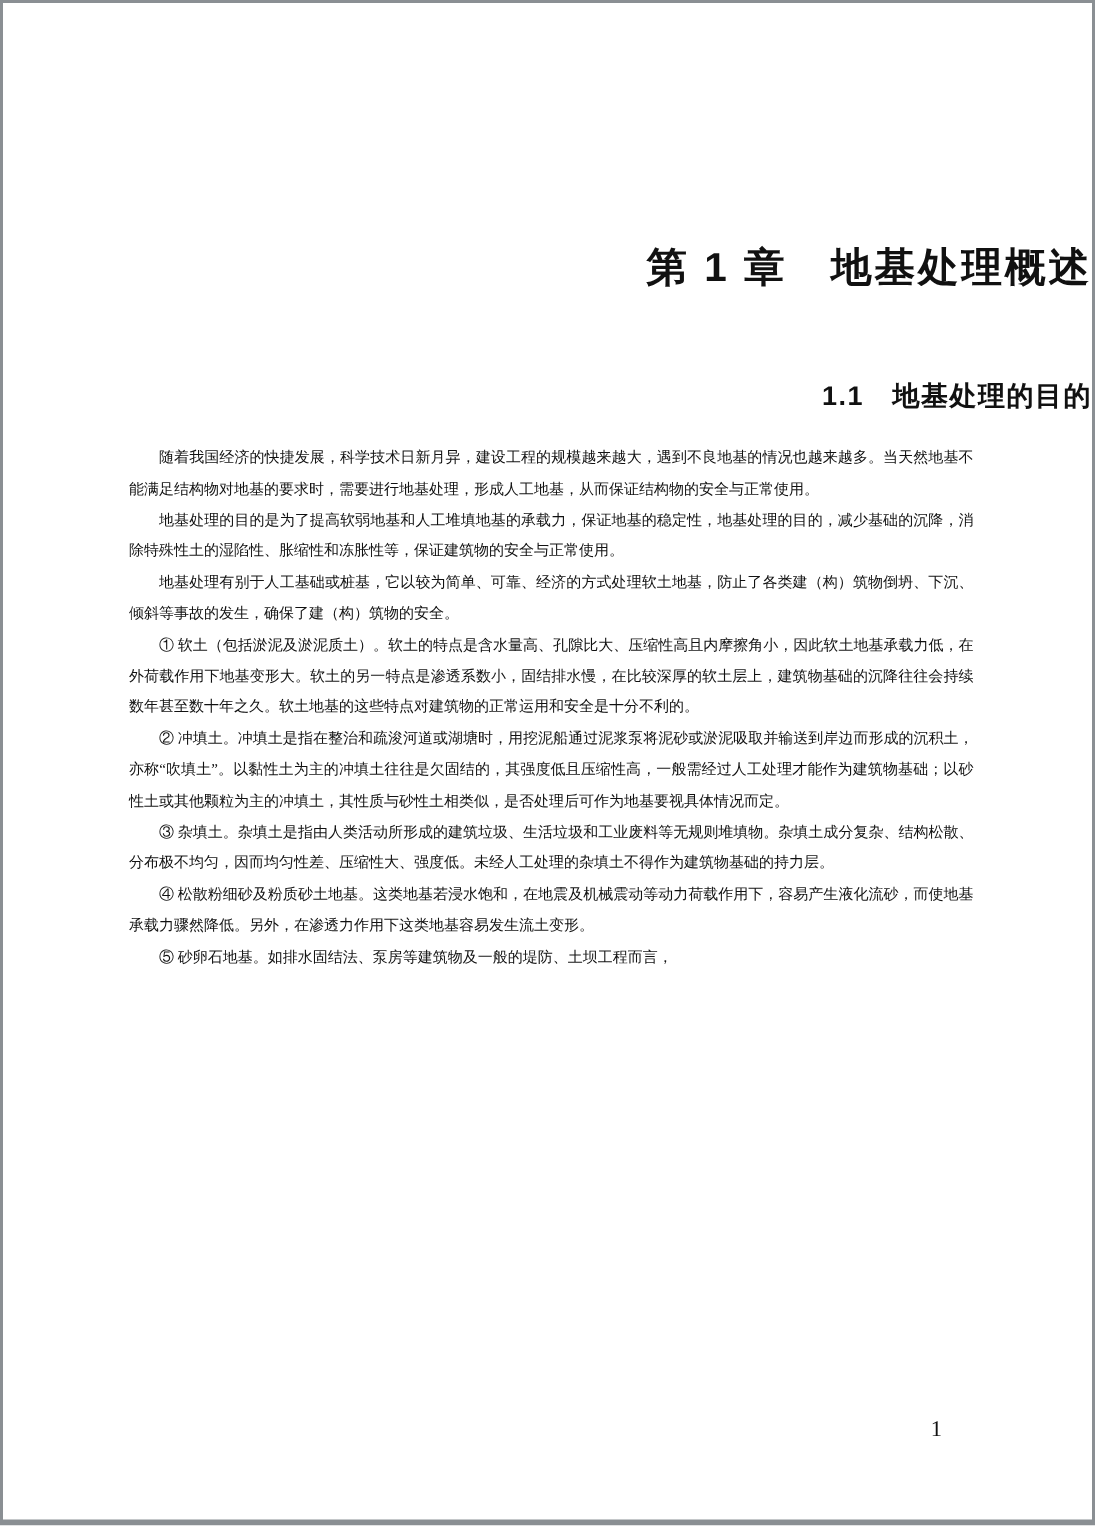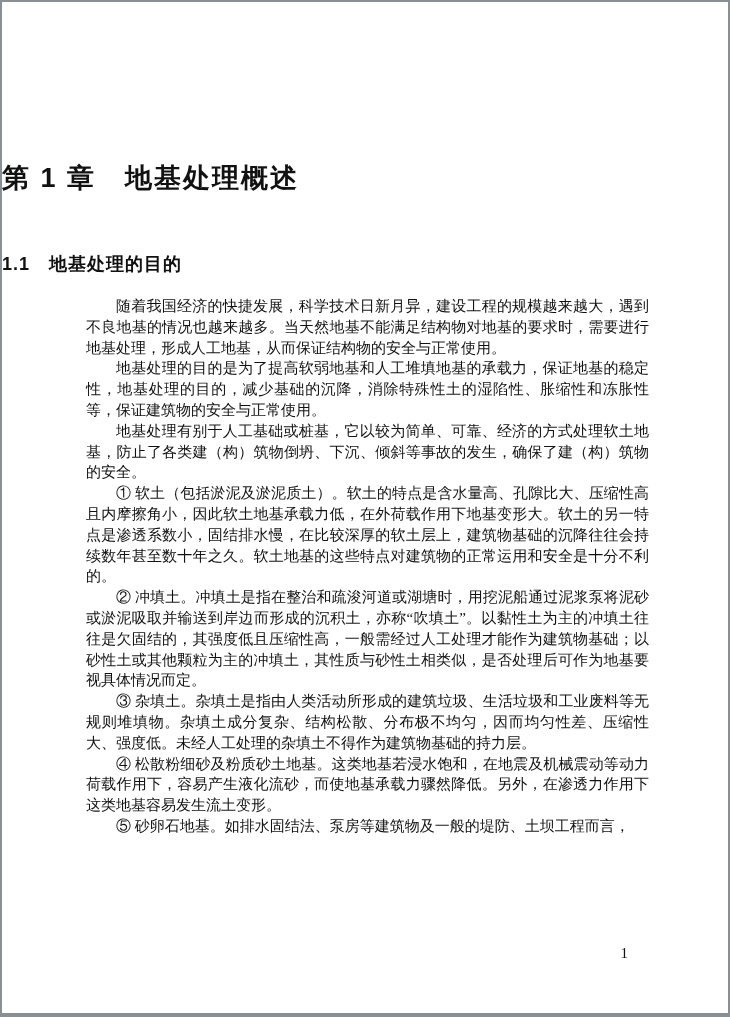--- a/index.html
+++ b/index.html
@@ -17,45 +17,45 @@
     border-bottom-width: 4px;
     overflow: hidden;
     font-family: "Liberation Serif", "DejaVu Serif", serif;
     color: #111111;
   }
   .chapter-title {
     position: absolute;
     top: 158px;
     left: 0;
     width: 100%;
-    text-align: left;
+    text-align: right;
     font-size: 27px;
     font-weight: bold;
     letter-spacing: 2px;
     font-family: "Liberation Sans", "DejaVu Sans", sans-serif;
     margin: 0;
   }
   .section-title {
     position: absolute;
     top: 250px;
     left: 0;
     width: 100%;
-    text-align: left;
+    text-align: right;
     font-size: 18px;
     font-weight: bold;
     letter-spacing: 1px;
     font-family: "Liberation Sans", "DejaVu Sans", sans-serif;
     margin: 0;
   }
   .body-text {
     position: absolute;
     top: 294px;
     left: 84px;
     width: 563px;
-    font-size: 15px;
+    font-size: 10px;
     line-height: 20.8px;
     text-align: justify;
     text-justify: inter-character;
   }
   .body-text p {
     margin: 0;
     padding: 0;
     text-indent: 2em;
   }
   .page-number {

